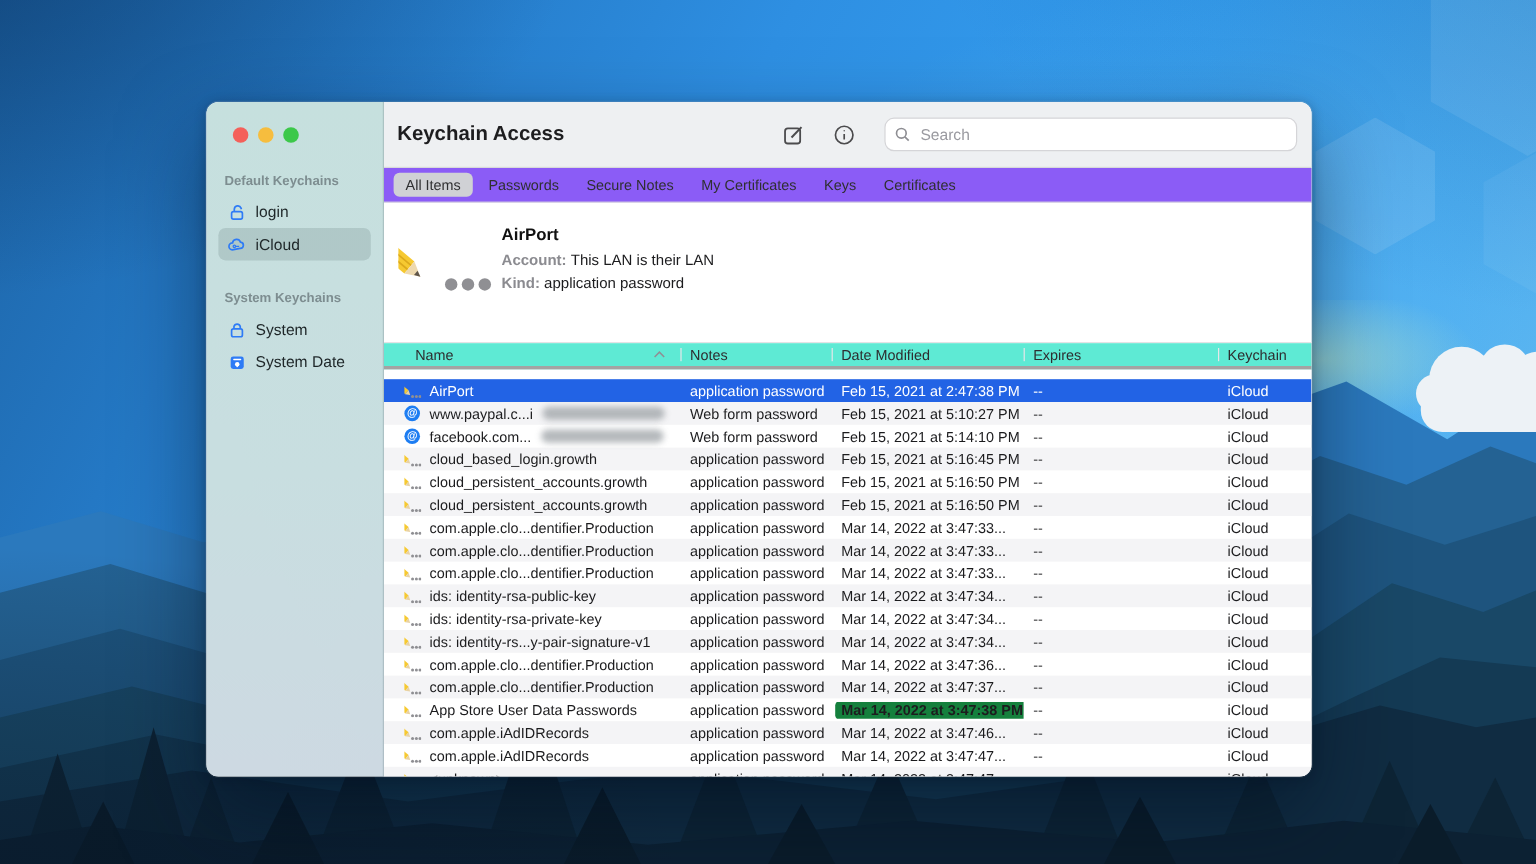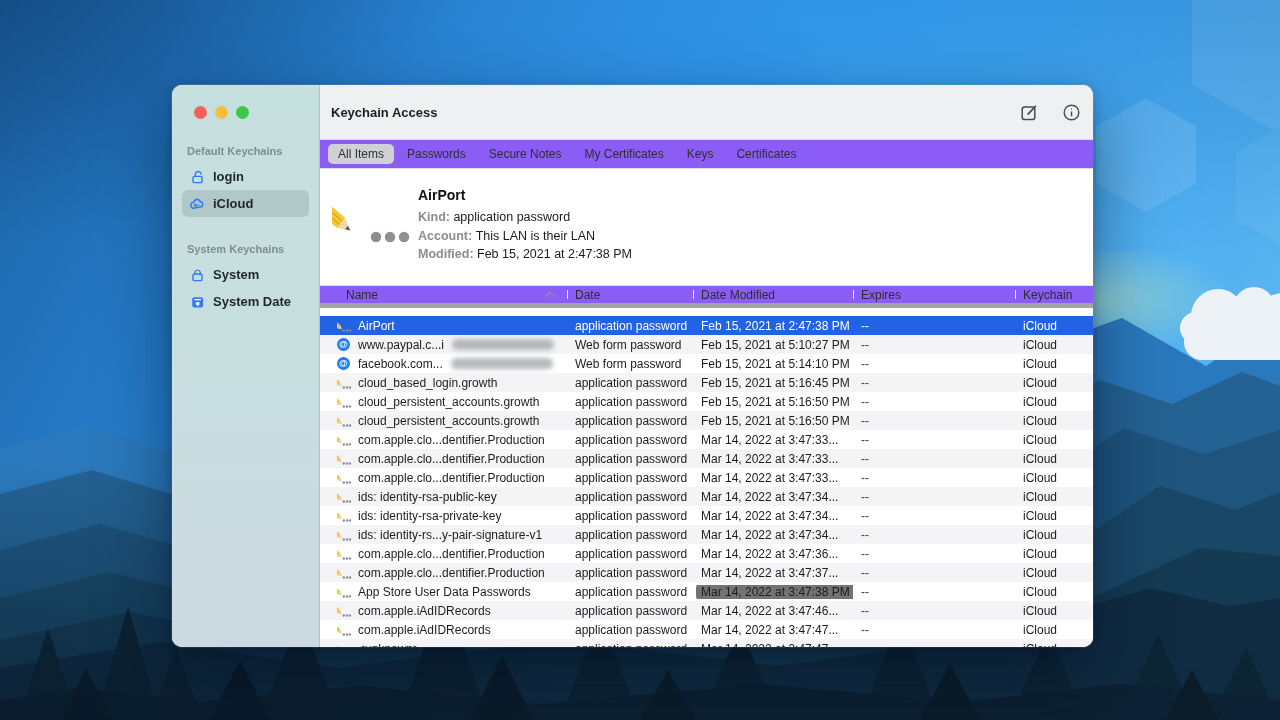--- a/index.html
+++ b/index.html
@@ -29,29 +29,29 @@
     overflow:hidden;display:flex;background:#fff;
     box-shadow:0 30px 70px rgba(2,14,32,.50),0 2px 10px rgba(2,14,32,.28),0 0 0 1px rgba(255,255,255,.15);}
 
   
   .sidebar{width:148px;flex:0 0 148px;background:linear-gradient(180deg,#c6e0de 0%,#c8dee0 55%,#cdd9e2 100%);
     border-right:1px solid rgba(120,140,145,.35);padding:0 10px;}
   .tl{display:flex;gap:8px;margin:21px 0 0 12px;}
   .tl span{width:13px;height:13px;border-radius:50%;display:block;}
   .side-header{font-size:11px;font-weight:700;color:#7d8d90;margin:26px 0 6px 5px;}
   .side-item{display:flex;align-items:center;gap:8px;height:27px;padding:0 7px;border-radius:6px;
-    font-size:13px;color:#1e2628;font-weight:bold;}
+    font-size:13px;color:#1e2628;}
   .side-item.selected{background:rgba(55,80,80,.16);}
   .side-item .sicon{width:16px;height:16px;flex:0 0 16px;display:flex;align-items:center;justify-content:center;color:#2e7bf6;}
 
   
   .main{flex:1;display:flex;flex-direction:column;min-width:0;}
   .titlebar{height:55px;flex:0 0 55px;background:#eef0f2;border-bottom:1px solid #d8d9db;
     display:flex;align-items:center;padding:0 12px 0 11px;}
-  .win-title{font-size:13px;font-weight:700;color:#1d1d1f;}
+  .win-title{font-size:17px;font-weight:700;color:#1d1d1f;}
   .tb-icons{margin-left:auto;display:flex;align-items:center;}
   .tb-btn{background:none;border:none;padding:0;margin:0;display:flex;align-items:center;color:#4b4b4d;cursor:default;}
   .tb-btn+.tb-btn{margin-left:23px;}
   .searchwrap{position:relative;margin-left:24px;}
   .searchwrap svg{position:absolute;left:8px;top:7px;color:#8e8e93;}
   .search{width:344px;height:28px;border:1px solid #d5d5d8;border-radius:8px;background:#fff;
     padding:0 8px 0 29px;font-size:13px;color:#333;font-family:"Liberation Sans",sans-serif;outline:none;}
   .search::placeholder{color:#9a9aa0;}
 
   .tabsbar{height:29px;flex:0 0 29px;background:#8b5cf6;border-bottom:1px solid #dbdcde;
@@ -63,40 +63,40 @@
   .detail{height:117px;flex:0 0 117px;background:#fff;border-bottom:1px solid #e3e3e5;
     display:flex;padding:16px 16px 0 12px;}
   .bigicon{flex:0 0 80px;}
   .detail-text{margin-left:6px;padding-top:2px;}
   .detail-title{font-size:14px;font-weight:700;color:#111;margin-bottom:5px;}
   .dfield{font-size:12.5px;line-height:18.5px;}
   .dfield .dlabel{color:#8b8b90;font-weight:600;}
   .dfield .dvalue{color:#1c1c1e;}
 
   .grid{display:grid;grid-template-columns:247px 126px 160px 162px 1fr;}
-  .ghead{height:22px;flex:0 0 22px;border-bottom:5px solid #a3a3a3;align-items:center;font-size:12px;color:#2e2e30;background:#8b5cf6;}
+  .ghead{height:22px;flex:0 0 22px;border-bottom:3px solid #a3a3a3;align-items:center;font-size:12px;color:#2e2e30;background:#5eead4;}
   .ghead .gcell{height:100%;display:flex;align-items:center;padding-left:8px;position:relative;}
   .ghead .gcell+.gcell:before{content:"";position:absolute;left:0;top:4px;bottom:4px;width:1px;background:#e7e7e9;}
   .ghead .gcell.first{padding-left:26px;justify-content:space-between;padding-right:12px;}
   .caret{color:#8f8f94;display:flex;}
 
   .rows{flex:1;overflow:hidden;background:#fff;padding-top:8px;}
   .row{height:19px;align-items:center;font-size:12px;color:#1c1c1e;}
   .row.even{background:#f4f4f6;}
   .row.selected{background:#2263e5;color:#fff;}
   .row .cell{padding-left:8px;white-space:nowrap;overflow:hidden;}
   .row .namecell{display:flex;align-items:center;gap:7px;padding-left:17px;}
   .row .ricon{width:14px;height:13px;flex:0 0 14px;display:flex;}
   .at-ic{width:13px;height:13px;border-radius:50%;background:#1d7df2;color:#fff;font-size:9px;font-weight:700;
     display:flex;align-items:center;justify-content:center;line-height:1;}
   .blur-patch{display:inline-block;width:102px;height:11px;border-radius:6px;background:#a2a7ab;
     filter:blur(2.5px);opacity:.8;margin-left:1px;}
   .dim{color:#3c3c3e;}
   .row.selected .dim{color:#fff;}
-  .dateboxed{background:#737373;border-radius:4px;padding:1px 5px;margin-left:-5px;}
+  .dateboxed{background:#15803d;border-radius:4px;padding:1px 5px;margin-left:-5px;font-weight:bold;}
 </style>
 </head>
 <body>
 
 <div class="stage">
 
   <div class="sky"></div>
   <div class="hex a"></div>
   <div class="hex b"></div>
   <div class="hex c"></div>
@@ -202,20 +202,27 @@
               <path d="M7.6,11.6 L15.9,2.9" stroke-width="1.7"></path>
             </svg>
           </button>
           <button class="tb-btn">
             <svg width="19" height="19" viewBox="0 0 19 19" fill="none" stroke="currentColor" stroke-width="1.4">
               <circle cx="9.5" cy="9.5" r="7.3"></circle>
               <line x1="9.5" y1="8.6" x2="9.5" y2="13.2"></line>
               <circle cx="9.5" cy="5.9" r="0.6" fill="currentColor" stroke="none"></circle>
             </svg>
           </button>
+          <div class="searchwrap">
+            <svg width="14" height="14" viewBox="0 0 16 16" fill="none" stroke="currentColor" stroke-width="1.6">
+              <circle cx="7" cy="7" r="4.6"></circle>
+                <line x1="10.4" y1="10.4" x2="14" y2="14"></line>
+            </svg>
+            <input class="search" type="text" placeholder="Search" style="">
+          </div>
         </div>
       </div>
 
       <div class="tabsbar" id="tabs">
           <button class="tab selected">All Items</button>
           <button class="tab">Passwords</button>
           <button class="tab">Secure Notes</button>
           <button class="tab">My Certificates</button>
           <button class="tab">Keys</button>
           <button class="tab">Certificates</button>
@@ -233,38 +240,37 @@
               <polygon points="16.2,41 20.8,41 18.5,46" fill="#5f554a"></polygon>
             </g>
             <circle cx="44" cy="52" r="5.2" fill="#8f8f93"></circle>
             <circle cx="58" cy="52" r="5.2" fill="#8f8f93"></circle>
             <circle cx="72" cy="52" r="5.2" fill="#8f8f93"></circle>
           </svg>
         </div>
         <div class="detail-text">
           <div class="detail-title">AirPort</div>
           <div id="detail-fields">
+              <div class="dfield"><span class="dlabel">Account: </span><span class="dvalue">This LAN is their LAN</span></div>
               <div class="dfield"><span class="dlabel">Kind: </span><span class="dvalue">application password</span></div>
-              <div class="dfield"><span class="dlabel">Account: </span><span class="dvalue">This LAN is their LAN</span></div>
-              <div class="dfield"><span class="dlabel">Modified: </span><span class="dvalue">Feb 15, 2021 at 2:47:38 PM</span></div>
             </div>
         </div>
       </div>
 
       <div class="grid ghead" id="grid-header">
           <div class="gcell first">
             <span>Name</span>
             <span class="caret">
               <svg width="11" height="7" viewBox="0 0 11 7" fill="none" stroke="currentColor" stroke-width="1.3">
                 <polyline points="1.5,5.5 5.5,1.5 9.5,5.5"></polyline>
               </svg>
             </span>
           </div>
           <div class="gcell">
-            <span>Date</span>
+            <span>Notes</span>
           </div>
           <div class="gcell">
             <span>Date Modified</span>
           </div>
           <div class="gcell">
             <span>Expires</span>
           </div>
           <div class="gcell">
             <span>Keychain</span>
           </div>

